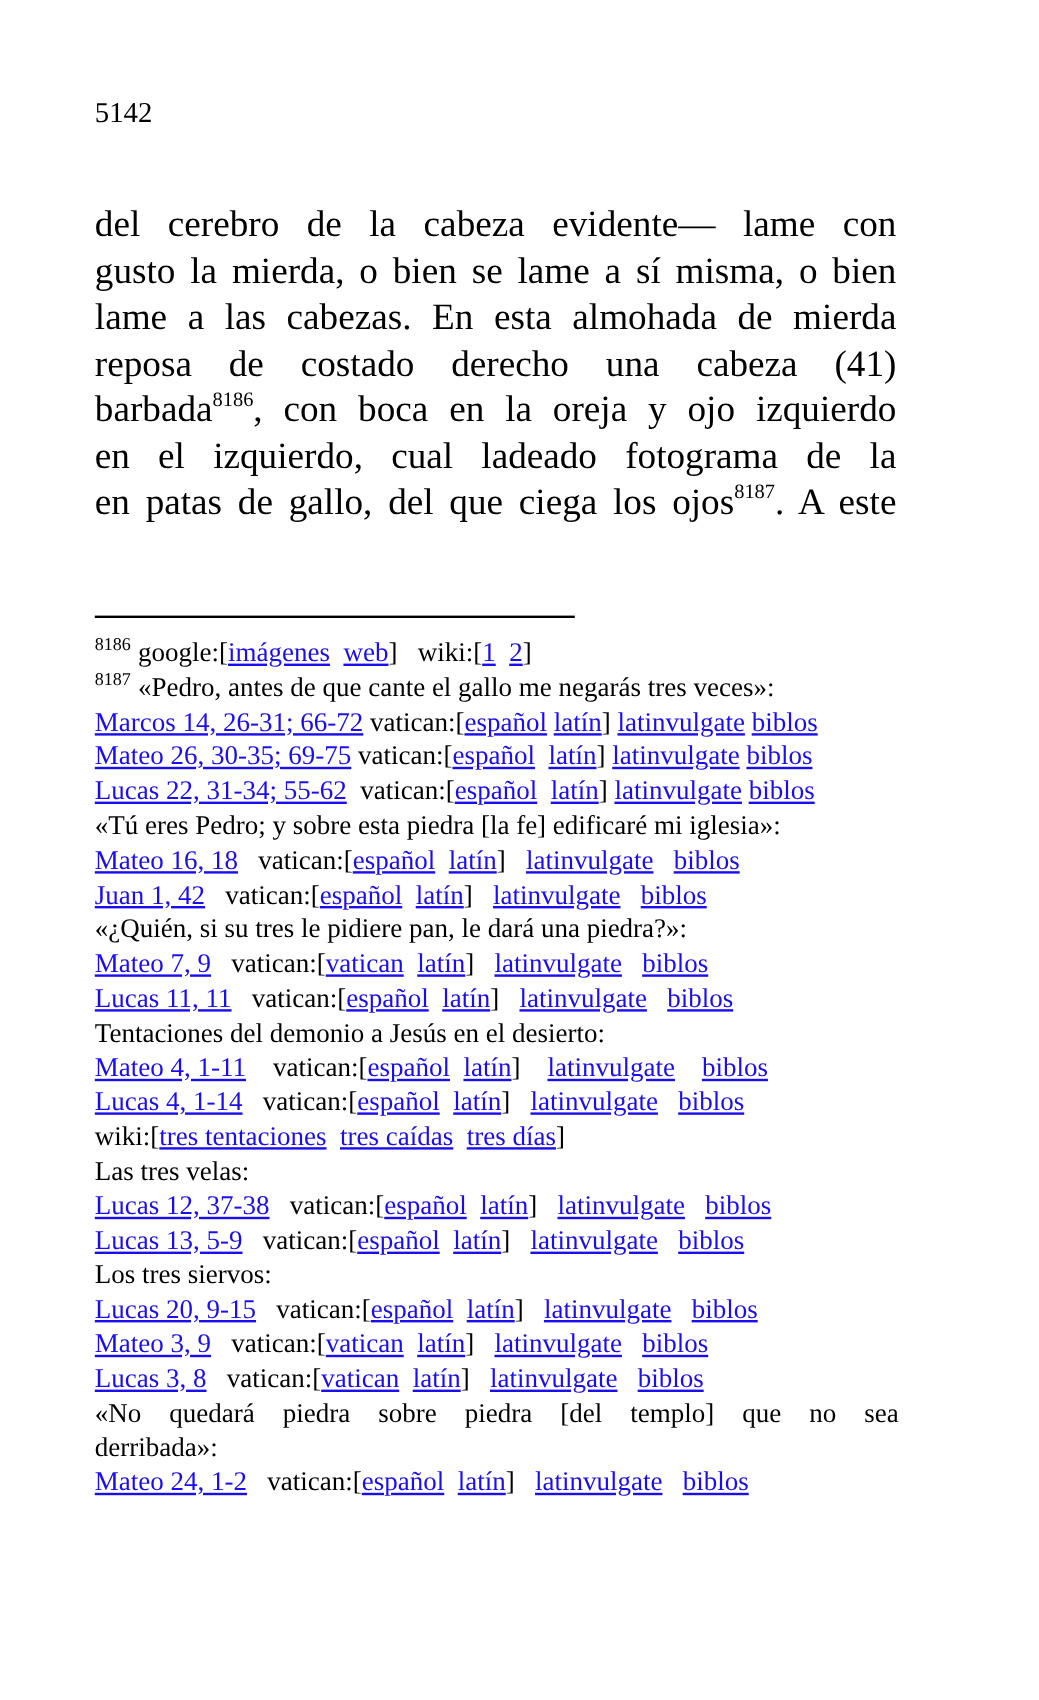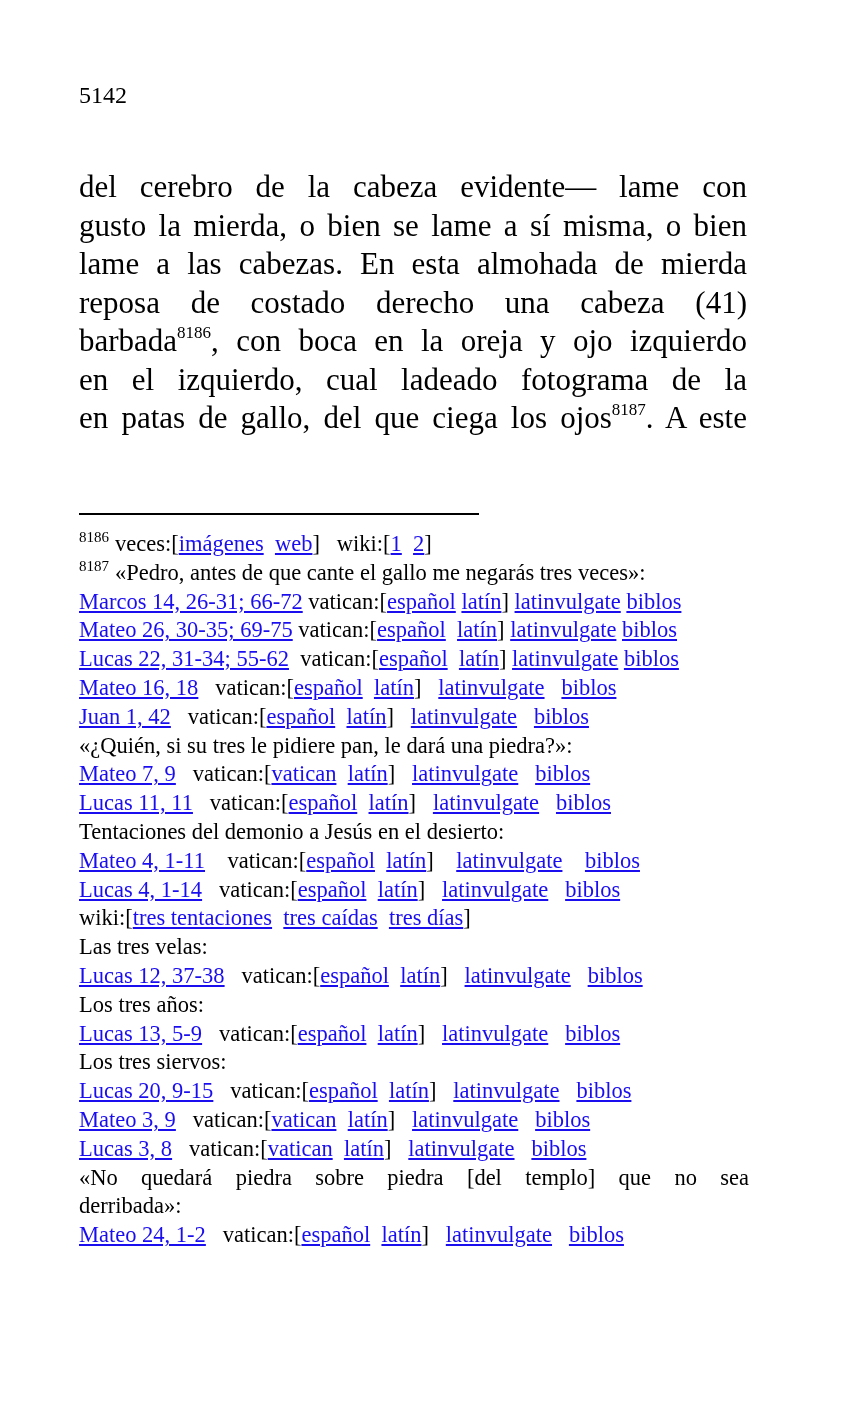--- a/index.html
+++ b/index.html
@@ -42,46 +42,46 @@
   <span class="line">reposa de costado derecho una cabeza (41)</span>
   <span class="line"><span>barbada</span><sup class="fnref">8186</sup><span>, con boca en la oreja y ojo izquierdo</span></span>
   <span class="line">en el izquierdo, cual ladeado fotograma de la</span>
   <span class="line last"><span>en patas de gallo, del que ciega los ojos</span><sup class="fnref">8187</sup><span>. A este</span></span>
 </div>
 
 <div class="rule"></div>
 
 <div class="footnotes">
 
-  <span class="fn-line"><span class="fn-mark">8186</span><span>veces:[</span><a>imágenes</a>&nbsp;&nbsp;<a>web</a><span>]</span>&nbsp;&nbsp;&nbsp;<span>wiki:[</span><a>1</a>&nbsp;&nbsp;<a>2</a><span>]</span></span>
+  <span class="fn-line"><span class="fn-mark">8186</span><span>google:[</span><a>imágenes</a>&nbsp;&nbsp;<a>web</a><span>]</span>&nbsp;&nbsp;&nbsp;<span>wiki:[</span><a>1</a>&nbsp;&nbsp;<a>2</a><span>]</span></span>
 
   <span class="fn-line"><span class="fn-mark">8187</span><span>«Pedro, antes de que cante el gallo me negarás tres veces»:</span></span>
 
   <span class="fn-line"><a>Marcos 14, 26-31; 66-72</a> <span>vatican:[</span><a>español</a> <a>latín</a><span>]</span> <a>latinvulgate</a> <a>biblos</a></span>
 
   <span class="fn-line"><a>Mateo 26, 30-35; 69-75</a> <span>vatican:[</span><a>español</a>&nbsp; <a>latín</a><span>]</span> <a>latinvulgate</a> <a>biblos</a></span>
 
   <span class="fn-line"><a>Lucas 22, 31-34; 55-62</a>&nbsp; <span>vatican:[</span><a>español</a>&nbsp; <a>latín</a><span>]</span> <a>latinvulgate</a> <a>biblos</a></span>
 
+  <span class="fn-line">«Tú eres Pedro; y sobre esta piedra [la fe] edificaré mi iglesia»:</span>
   <span class="fn-line"><a>Mateo 16, 18</a>&nbsp;&nbsp; <span>vatican:[</span><a>español</a>&nbsp; <a>latín</a><span>]</span>&nbsp;&nbsp; <a>latinvulgate</a>&nbsp;&nbsp; <a>biblos</a></span>
   <span class="fn-line"><a>Juan 1, 42</a>&nbsp;&nbsp; <span>vatican:[</span><a>español</a>&nbsp; <a>latín</a><span>]</span>&nbsp;&nbsp; <a>latinvulgate</a>&nbsp;&nbsp; <a>biblos</a></span>
 
   <span class="fn-line">«¿Quién, si su tres le pidiere pan, le dará una piedra?»:</span>
   <span class="fn-line"><a>Mateo 7, 9</a>&nbsp;&nbsp; <span>vatican:[</span><a>vatican</a>&nbsp; <a>latín</a><span>]</span>&nbsp;&nbsp; <a>latinvulgate</a>&nbsp;&nbsp; <a>biblos</a></span>
   <span class="fn-line"><a>Lucas 11, 11</a>&nbsp;&nbsp; <span>vatican:[</span><a>español</a>&nbsp; <a>latín</a><span>]</span>&nbsp;&nbsp; <a>latinvulgate</a>&nbsp;&nbsp; <a>biblos</a></span>
 
   <span class="fn-line">Tentaciones del demonio a Jesús en el desierto:</span>
   <span class="fn-line"><a>Mateo 4, 1-11</a>&nbsp;&nbsp;&nbsp; <span>vatican:[</span><a>español</a>&nbsp; <a>latín</a><span>]</span>&nbsp;&nbsp;&nbsp; <a>latinvulgate</a>&nbsp;&nbsp;&nbsp; <a>biblos</a></span>
   <span class="fn-line"><a>Lucas 4, 1-14</a>&nbsp;&nbsp; <span>vatican:[</span><a>español</a>&nbsp; <a>latín</a><span>]</span>&nbsp;&nbsp; <a>latinvulgate</a>&nbsp;&nbsp; <a>biblos</a></span>
   <span class="fn-line"><span>wiki:[</span><a>tres tentaciones</a>&nbsp; <a>tres caídas</a>&nbsp; <a>tres días</a><span>]</span></span>
 
   <span class="fn-line">Las tres velas:</span>
   <span class="fn-line"><a>Lucas 12, 37-38</a>&nbsp;&nbsp; <span>vatican:[</span><a>español</a>&nbsp; <a>latín</a><span>]</span>&nbsp;&nbsp; <a>latinvulgate</a>&nbsp;&nbsp; <a>biblos</a></span>
 
-  <span class="fn-line">Los tres años:</span>
   <span class="fn-line"><a>Lucas 13, 5-9</a>&nbsp;&nbsp; <span>vatican:[</span><a>español</a>&nbsp; <a>latín</a><span>]</span>&nbsp;&nbsp; <a>latinvulgate</a>&nbsp;&nbsp; <a>biblos</a></span>
 
   <span class="fn-line">Los tres siervos:</span>
   <span class="fn-line"><a>Lucas 20, 9-15</a>&nbsp;&nbsp; <span>vatican:[</span><a>español</a>&nbsp; <a>latín</a><span>]</span>&nbsp;&nbsp; <a>latinvulgate</a>&nbsp;&nbsp; <a>biblos</a></span>
 
   <span class="fn-line"><a>Mateo 3, 9</a>&nbsp;&nbsp; <span>vatican:[</span><a>vatican</a>&nbsp; <a>latín</a><span>]</span>&nbsp;&nbsp; <a>latinvulgate</a>&nbsp;&nbsp; <a>biblos</a></span>
   <span class="fn-line"><a>Lucas 3, 8</a>&nbsp;&nbsp; <span>vatican:[</span><a>vatican</a>&nbsp; <a>latín</a><span>]</span>&nbsp;&nbsp; <a>latinvulgate</a>&nbsp;&nbsp; <a>biblos</a></span>
 
   <span class="fn-line" style="text-align: justify; text-align-last: justify; width: 670px; white-space: normal;">«No quedará piedra sobre piedra [del templo] que no sea</span>
   <span class="fn-line">derribada»:</span>

